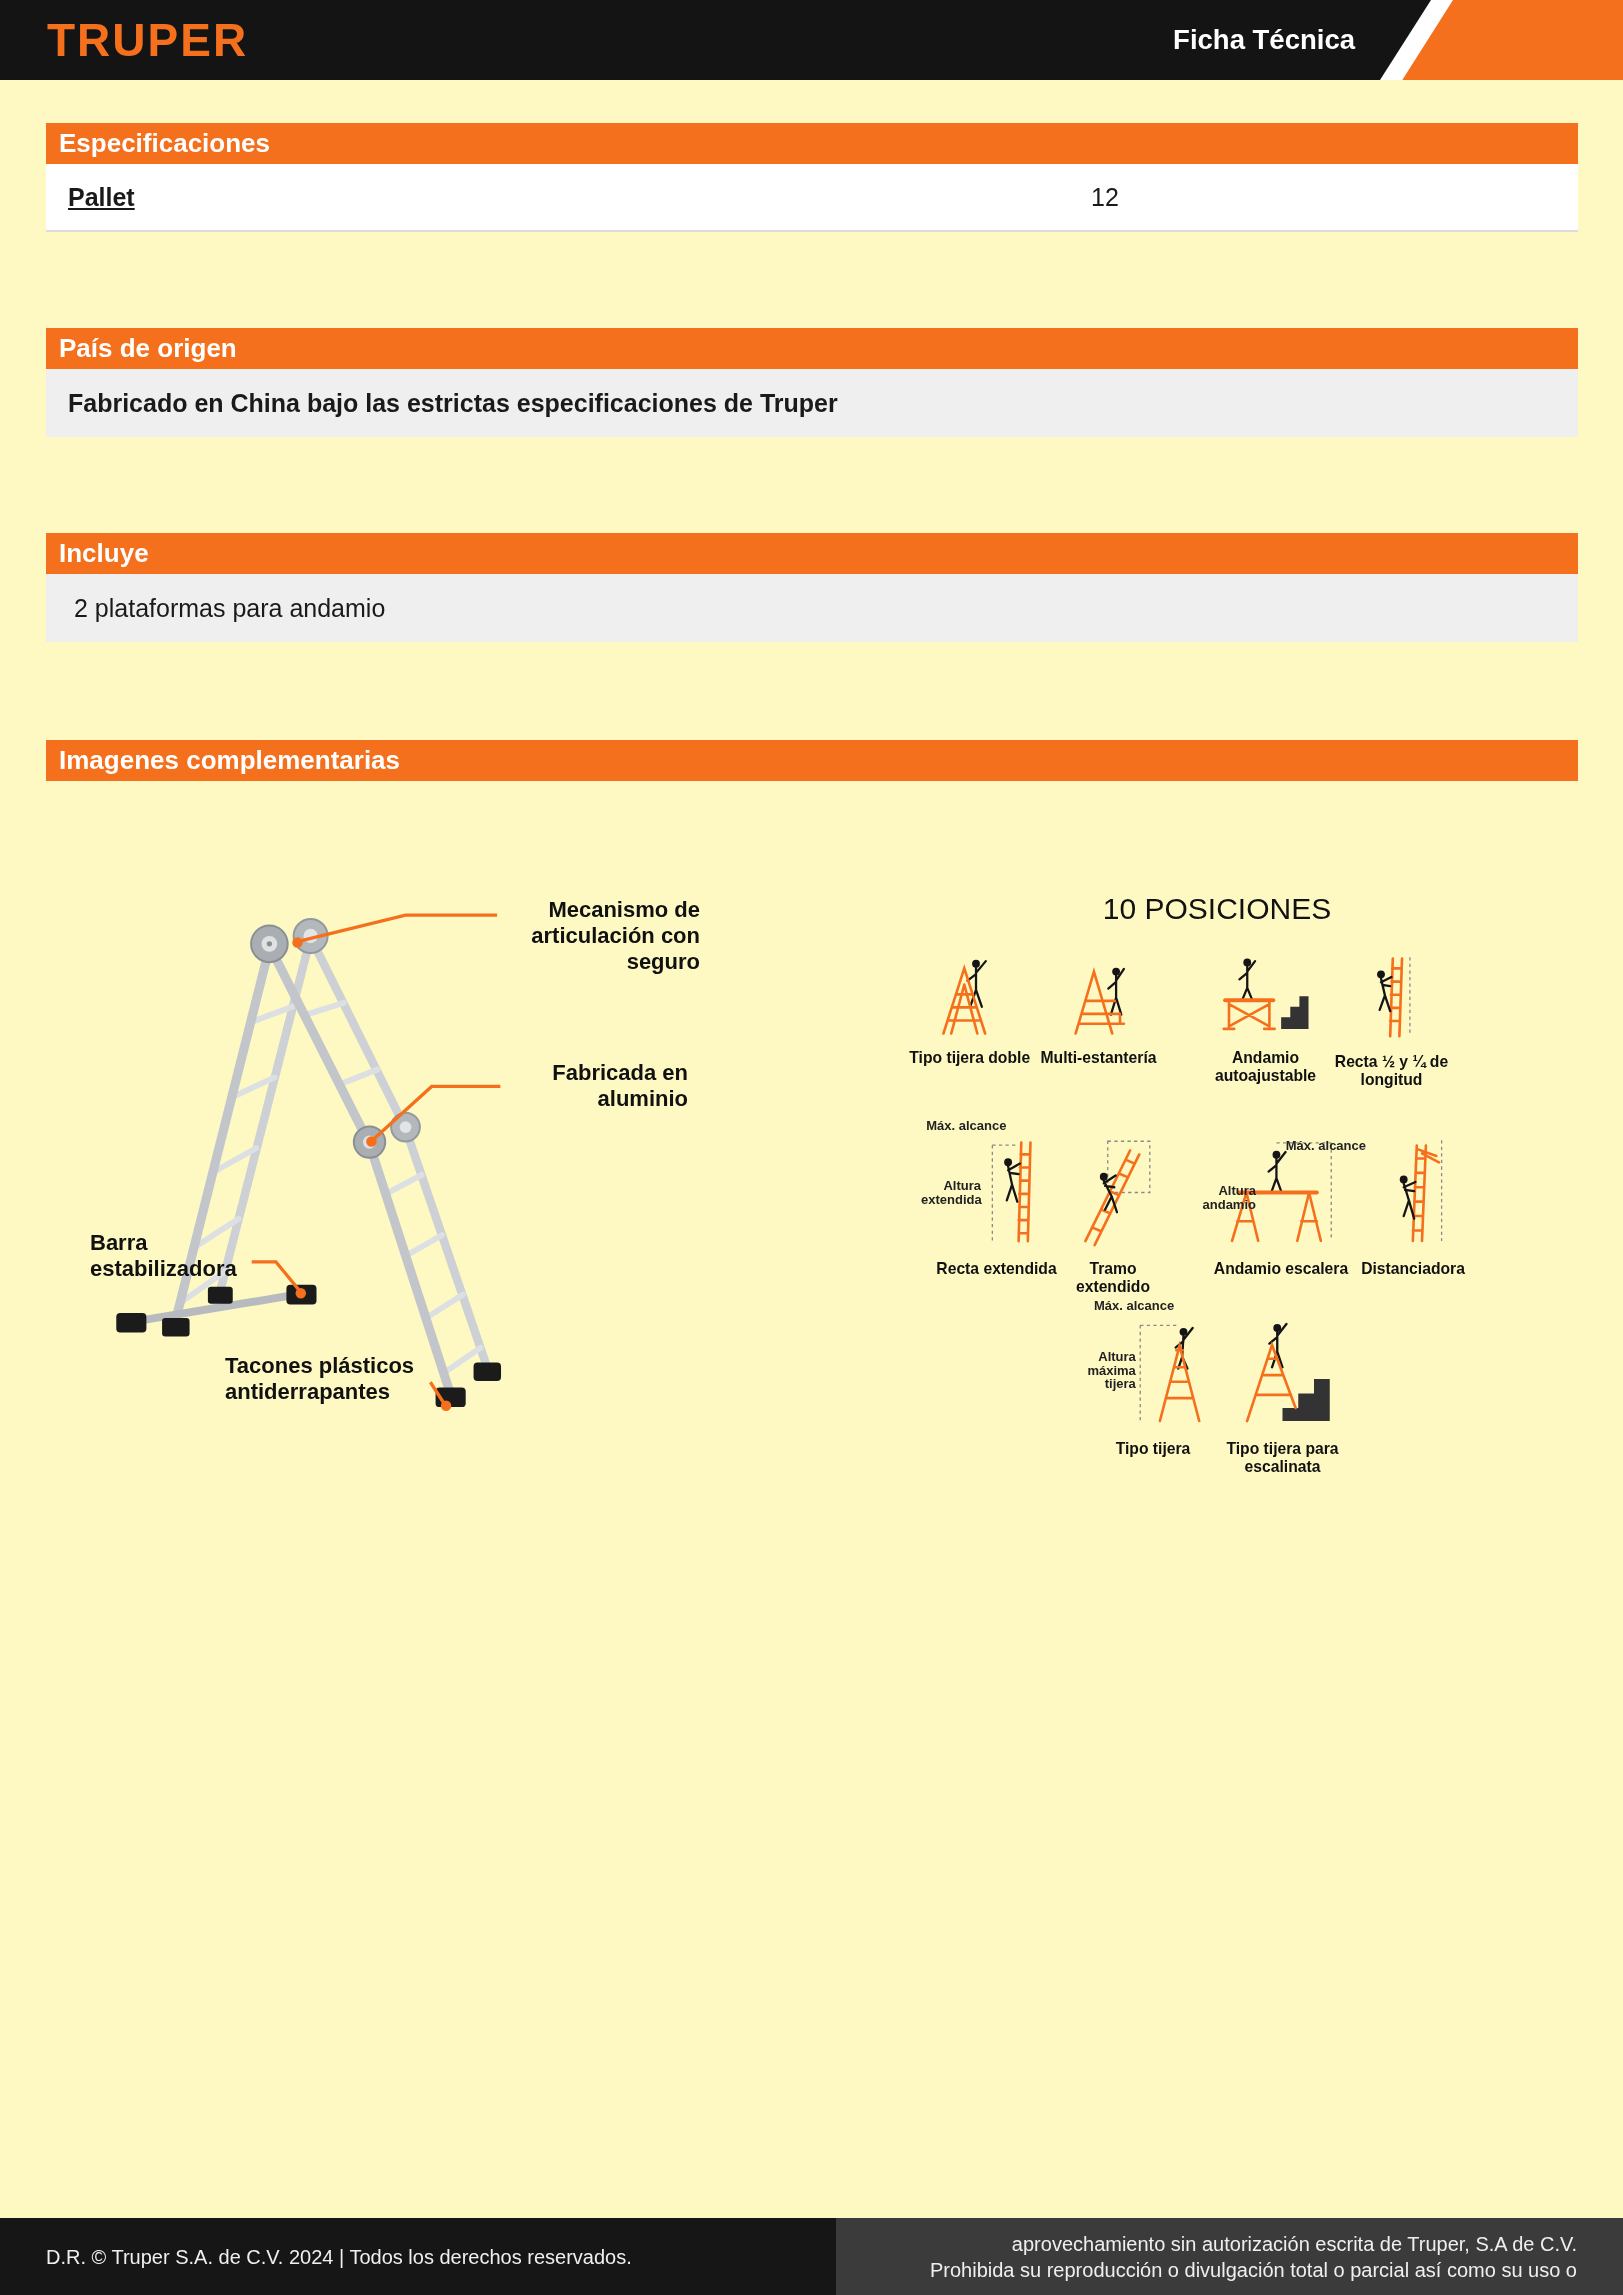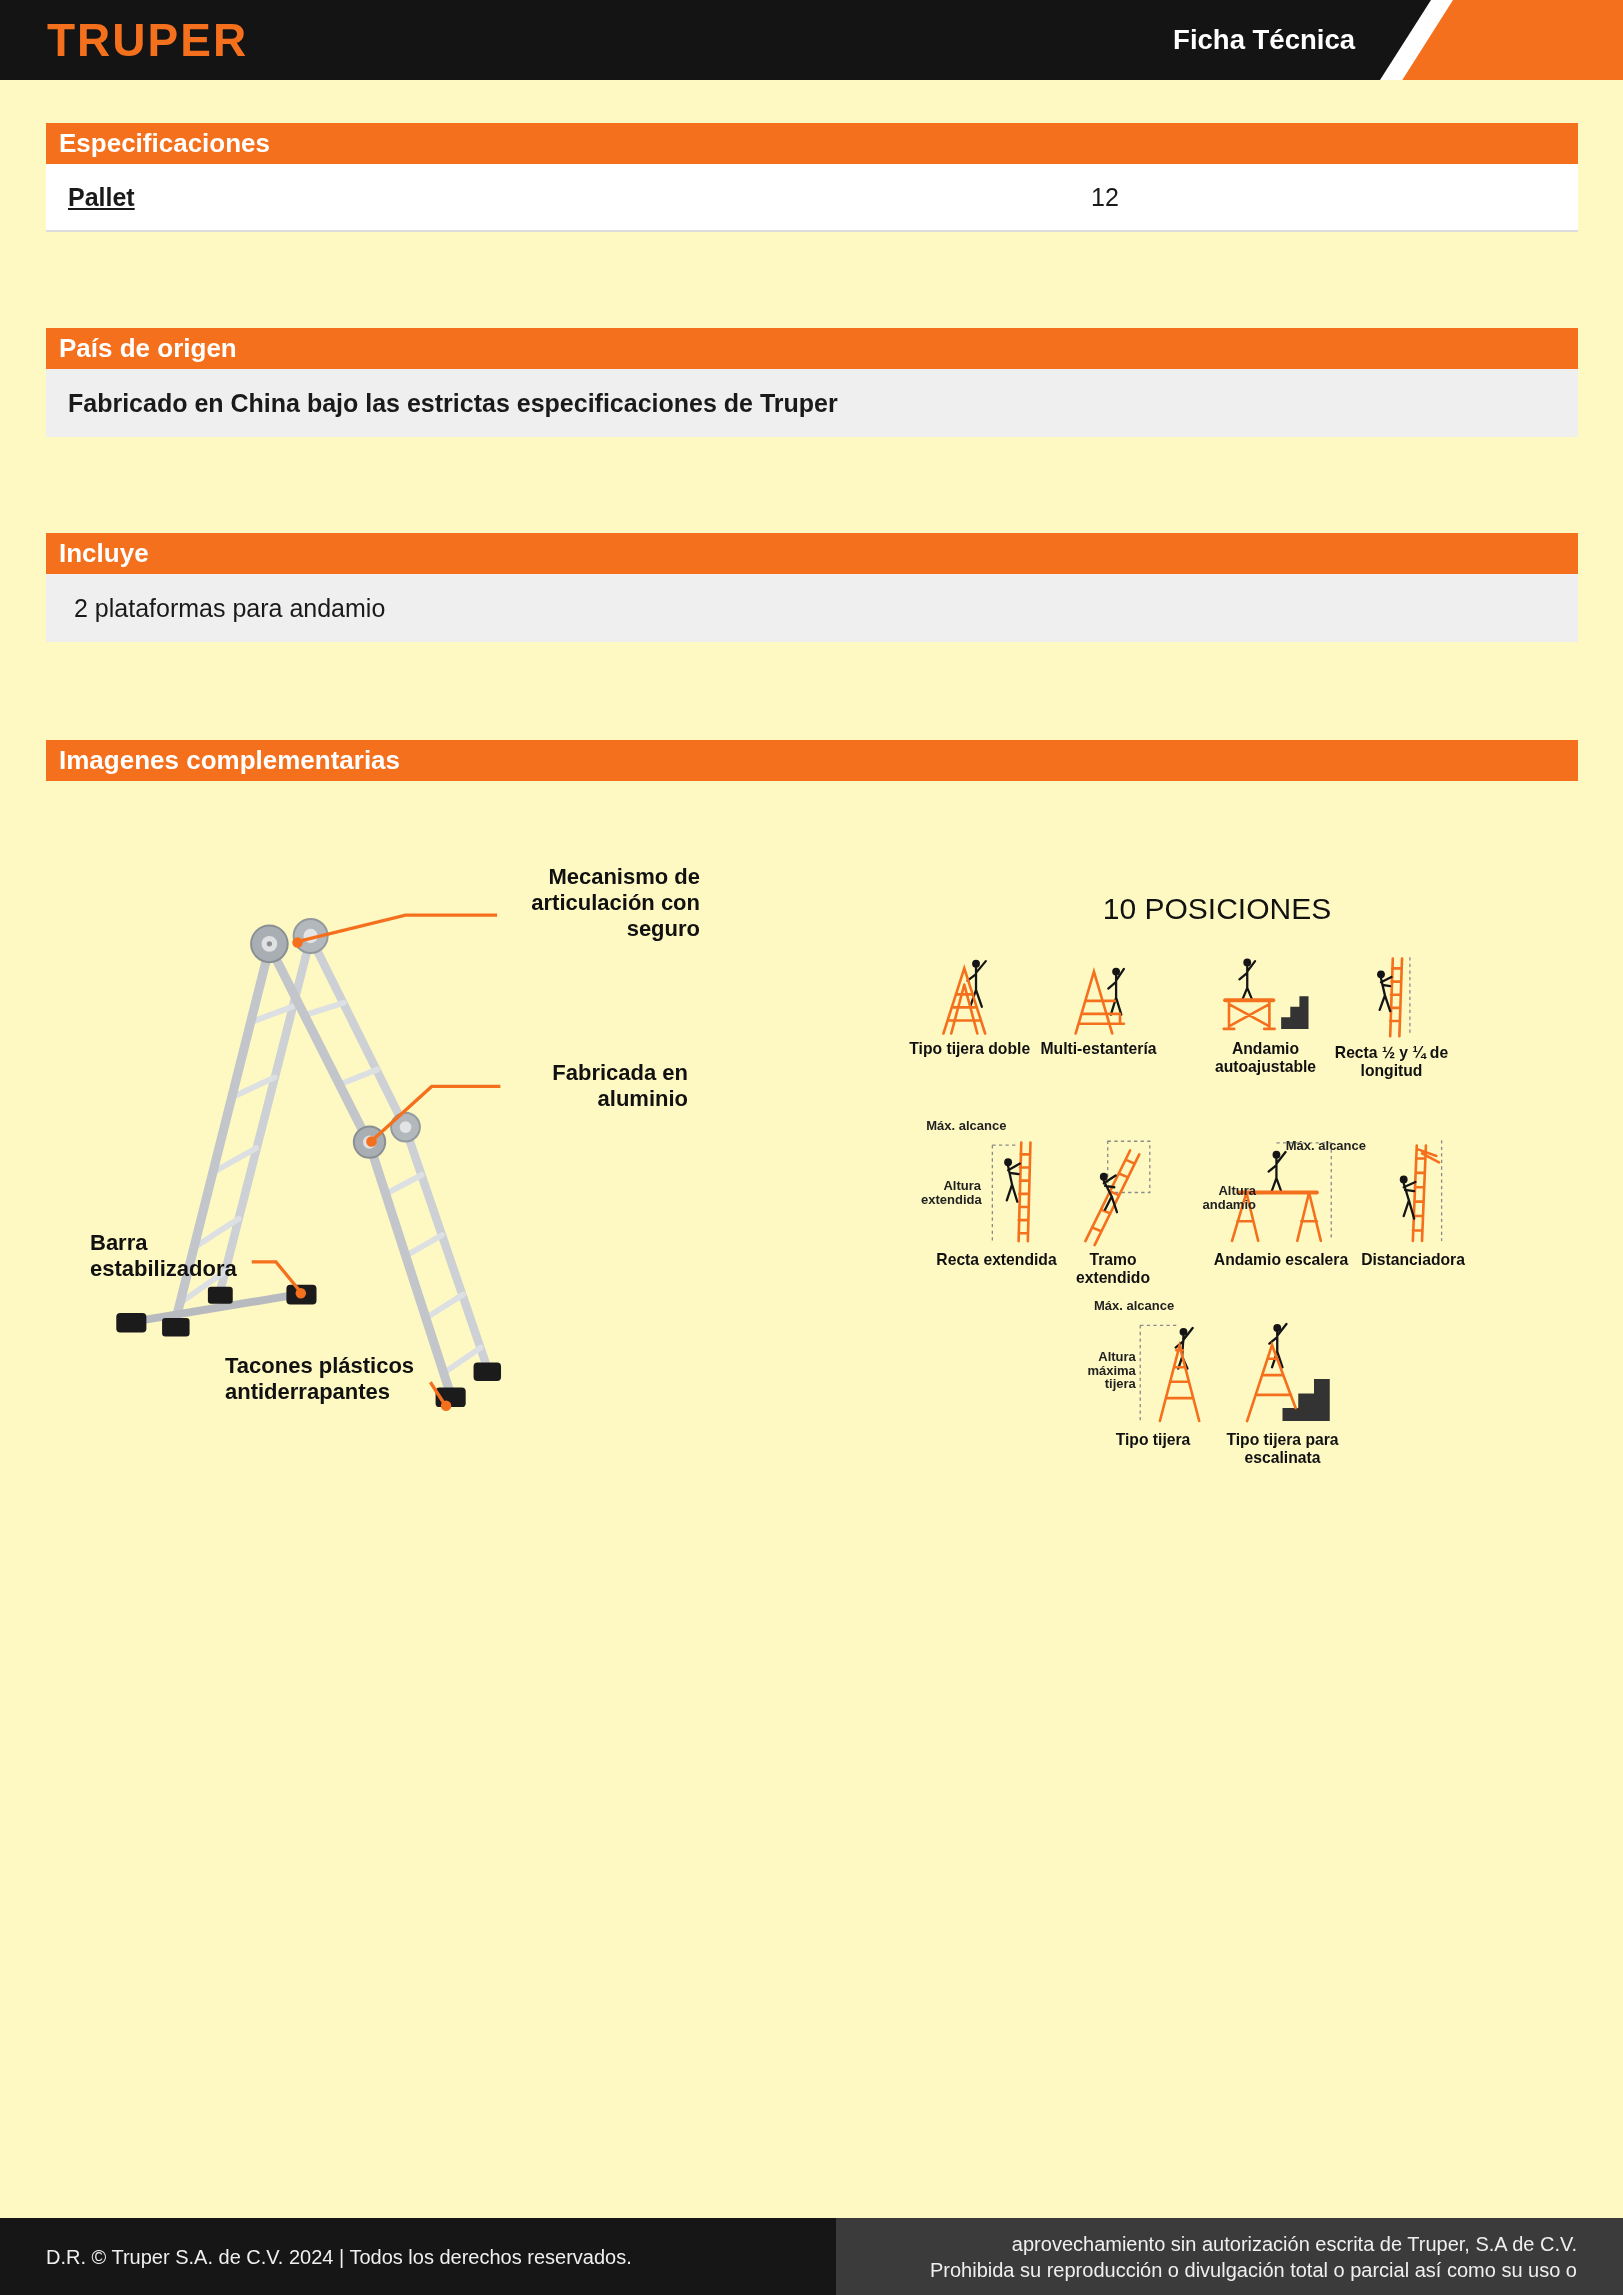--- a/index.html
+++ b/index.html
@@ -34,21 +34,21 @@
   .fig svg{position:absolute;left:0;top:0;}
   .callout{position:absolute;font-size:22px;font-weight:bold;color:#111;line-height:1.18;}
   .co-right{text-align:right;}
   .co-left{text-align:left;}
 
   
   .positions{position:absolute;left:890px;top:880px;width:654px;height:589px;}
   .pos-title{position:absolute;left:0;top:11.8px;width:100%;text-align:center;
              font-size:30px;font-weight:normal;color:#111;}
   .pos-item{position:absolute;display:flex;flex-direction:column;align-items:center;}
-  .pos-label{font-size:15.7px;font-weight:bold;text-align:center;line-height:1.15;margin-top:0;color:#111;}
+  .pos-label{font-size:15.7px;font-weight:bold;text-align:center;line-height:1.15;margin-top:9px;color:#111;}
   .ann{position:absolute;font-size:13px;font-weight:bold;color:#222;line-height:1.05;}
   .ann-r{text-align:right;}
 
   
   .footer{position:absolute;left:0;top:2218px;width:100%;height:77px;background:#161616;}
   .footer-right-bg{position:absolute;right:0;top:0;height:100%;width:787px;background:#3B3B3B;}
   .footer-left{position:absolute;left:46px;top:50%;transform:translateY(-50%);
                color:#EFEFEF;font-size:20px;}
   .footer-right{position:absolute;right:46px;top:50%;transform:translateY(-50%);
                 color:#EFEFEF;font-size:20px;text-align:right;line-height:1.3;}
@@ -130,21 +130,21 @@
         <path d="M325,608 L362,608 L398,652"></path>
         <path d="M598,792 L620,826"></path>
       </g>
       <g fill="#F4701D">
         <circle cx="395" cy="120" r="8"></circle>
         <circle cx="508" cy="424" r="8"></circle>
         <circle cx="400" cy="656" r="8"></circle>
         <circle cx="622" cy="828" r="8"></circle>
       </g>
     </svg>
-    <div class="callout co-right" style="left:458px;top:0;width:203px">Mecanismo de articulación con seguro</div>
+    <div class="callout co-right" style="left:458px;top:33px;width:203px">Mecanismo de articulación con seguro</div>
     <div class="callout co-right" style="left:466px;top:196px;width:183px">Fabricada en aluminio</div>
     <div class="callout co-left" style="left:51px;top:366px;width:157px">Barra estabilizadora</div>
     <div class="callout co-left" style="left:186px;top:489px;width:203px">Tacones plásticos antiderrapantes</div>
   </div>
 
   <div class="positions">
     <div class="pos-title">10 POSICIONES</div>
 
     <div class="pos-item" style="left:17.7px;top:72px;width:124px">
       <svg width="85" height="88" viewBox="0 0 130 135">

